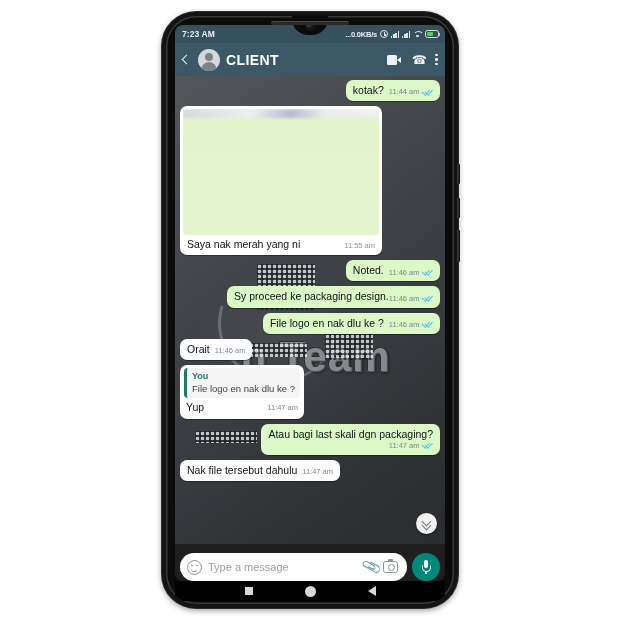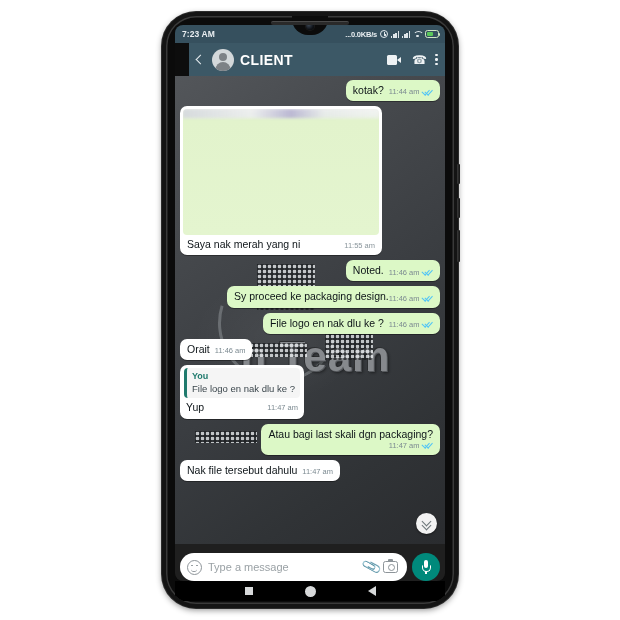--- a/index.html
+++ b/index.html
@@ -112,21 +112,21 @@
   .batt::after {
     content: ""; position: absolute; right: -2.4px; top: 2.2px;
     width: 1.4px; height: 3px; background: #cfe8c4; border-radius: 0 1px 1px 0;
   }
   .batt b { display: block; height: 100%; width: 55%; background: #5ac85a; border-radius: 1px; }
 
   
   .appbar {
     height: 33px; background: #3c5866;
     display: flex; align-items: center; gap: 6px;
-    padding: 0 7px 0 4px; color: #fff; margin-left: 14px;
+    padding: 0 7px 0 4px; color: #fff;
   }
   .back-ico { width: 13px; height: 13px; position: relative; flex: 0 0 auto; cursor: pointer; }
   .back-ico::before {
     content: ""; position: absolute; left: 4px; top: 3px;
     width: 6px; height: 6px; border-left: 1.7px solid #e8eef1; border-bottom: 1.7px solid #e8eef1;
     transform: rotate(45deg);
   }
   .avatar {
     width: 22px; height: 22px; border-radius: 50%;
     background: #d3d8da; flex: 0 0 auto; position: relative; overflow: hidden;

